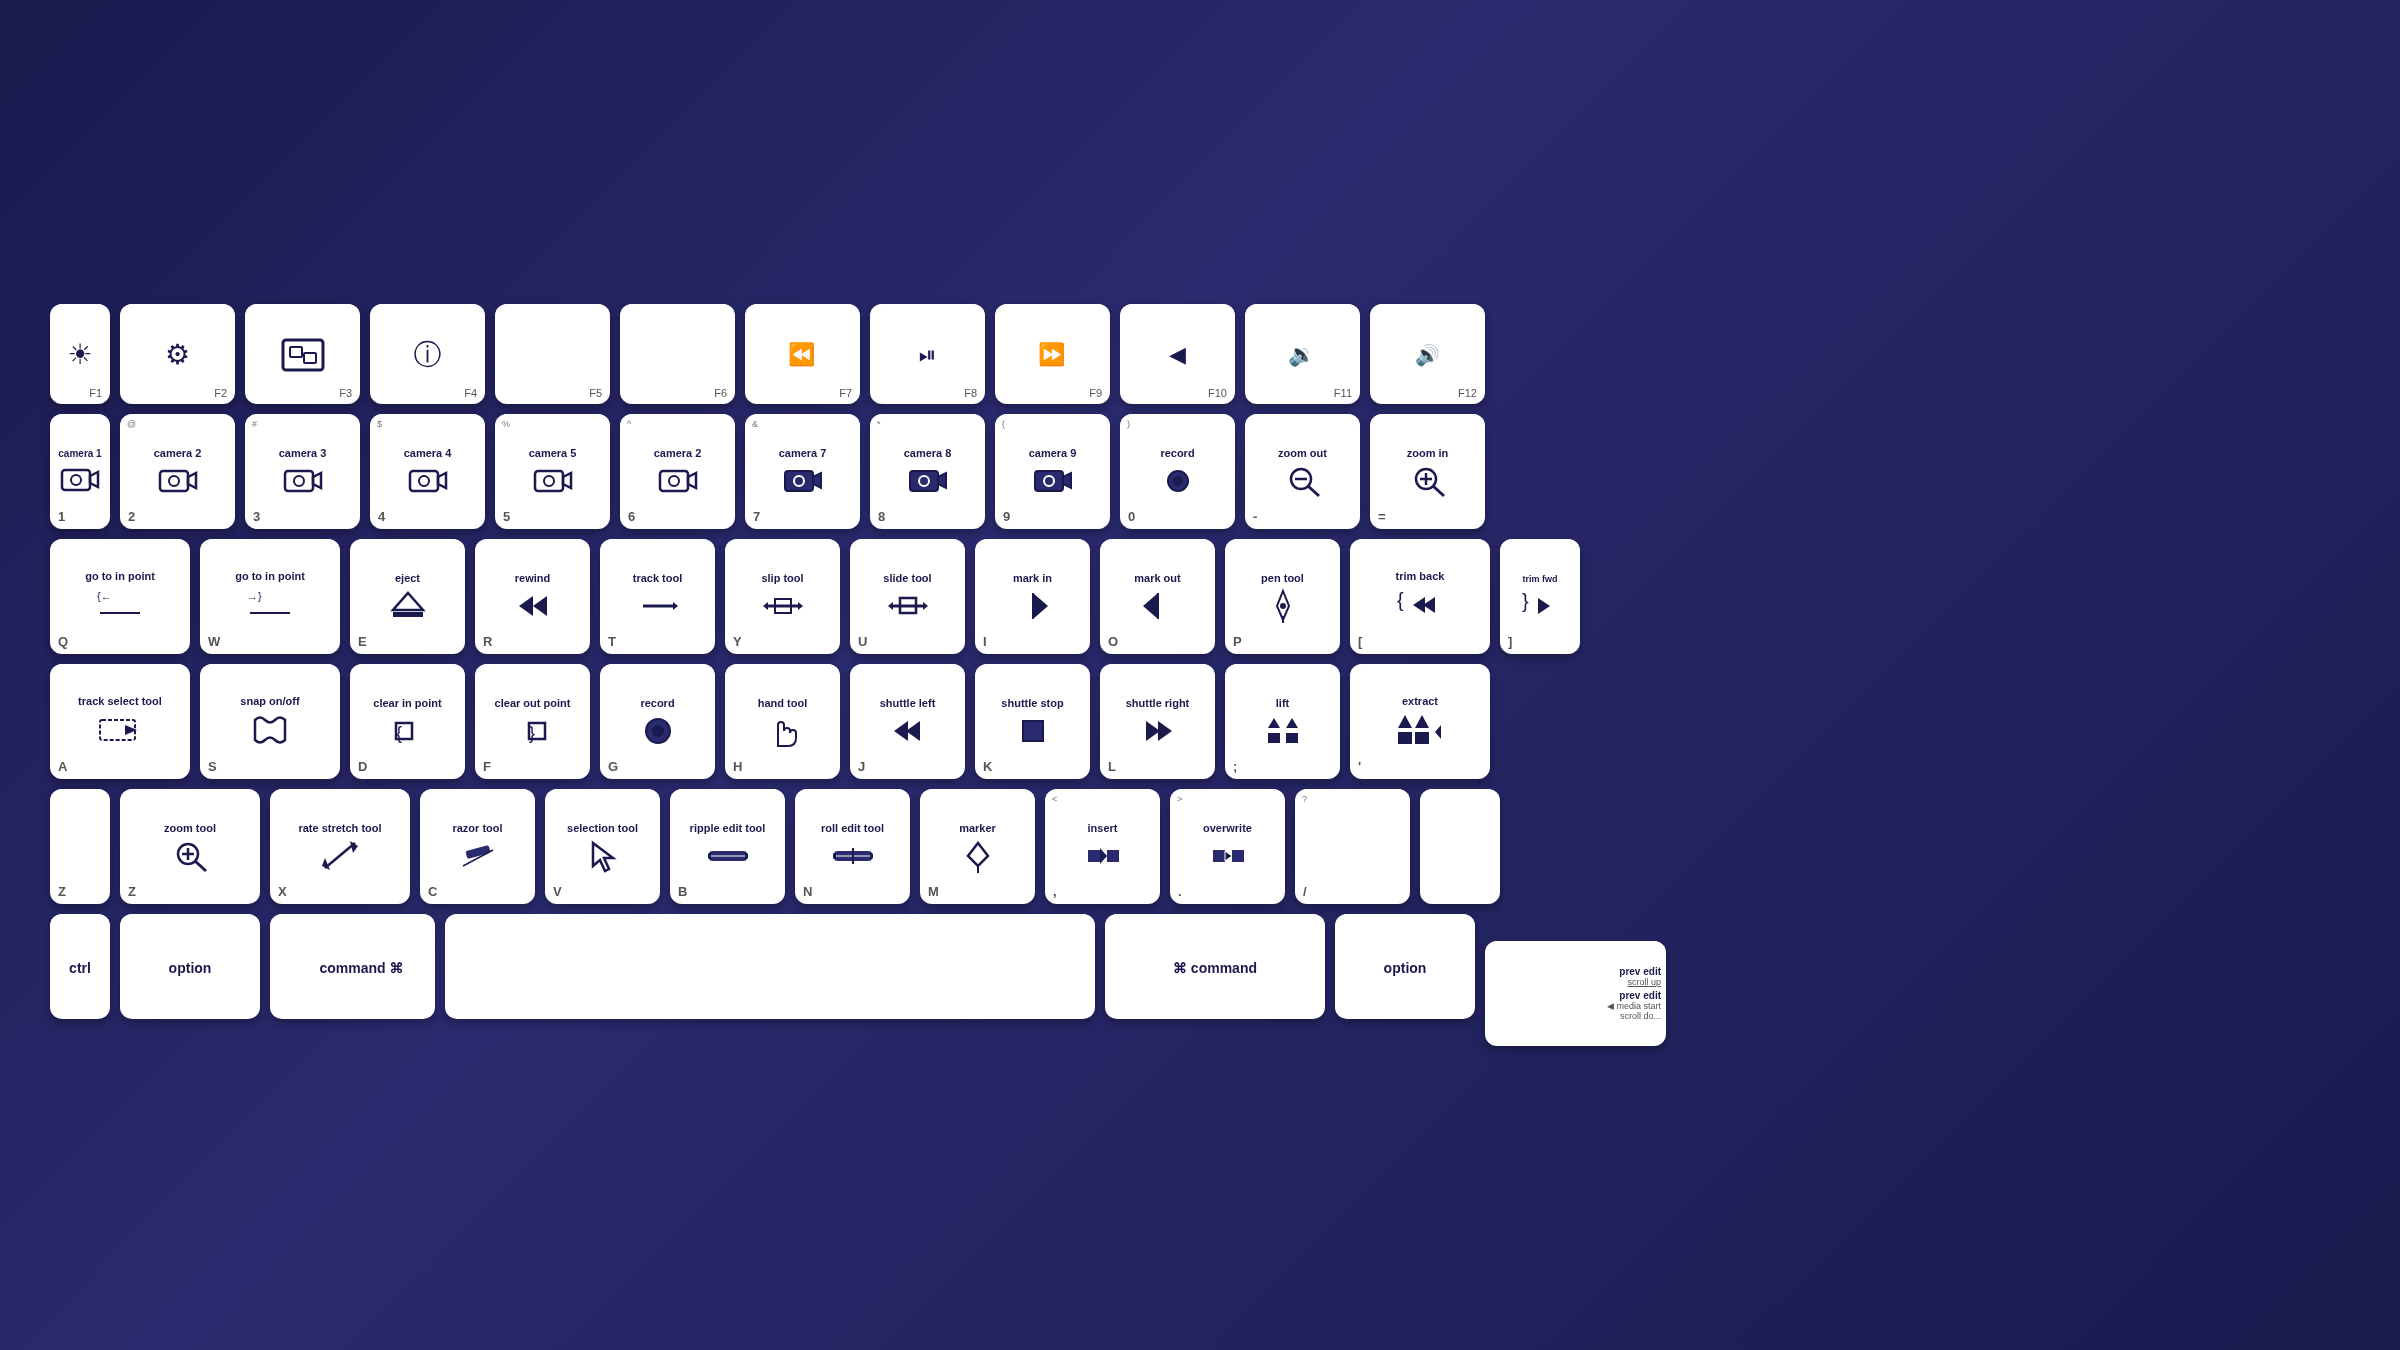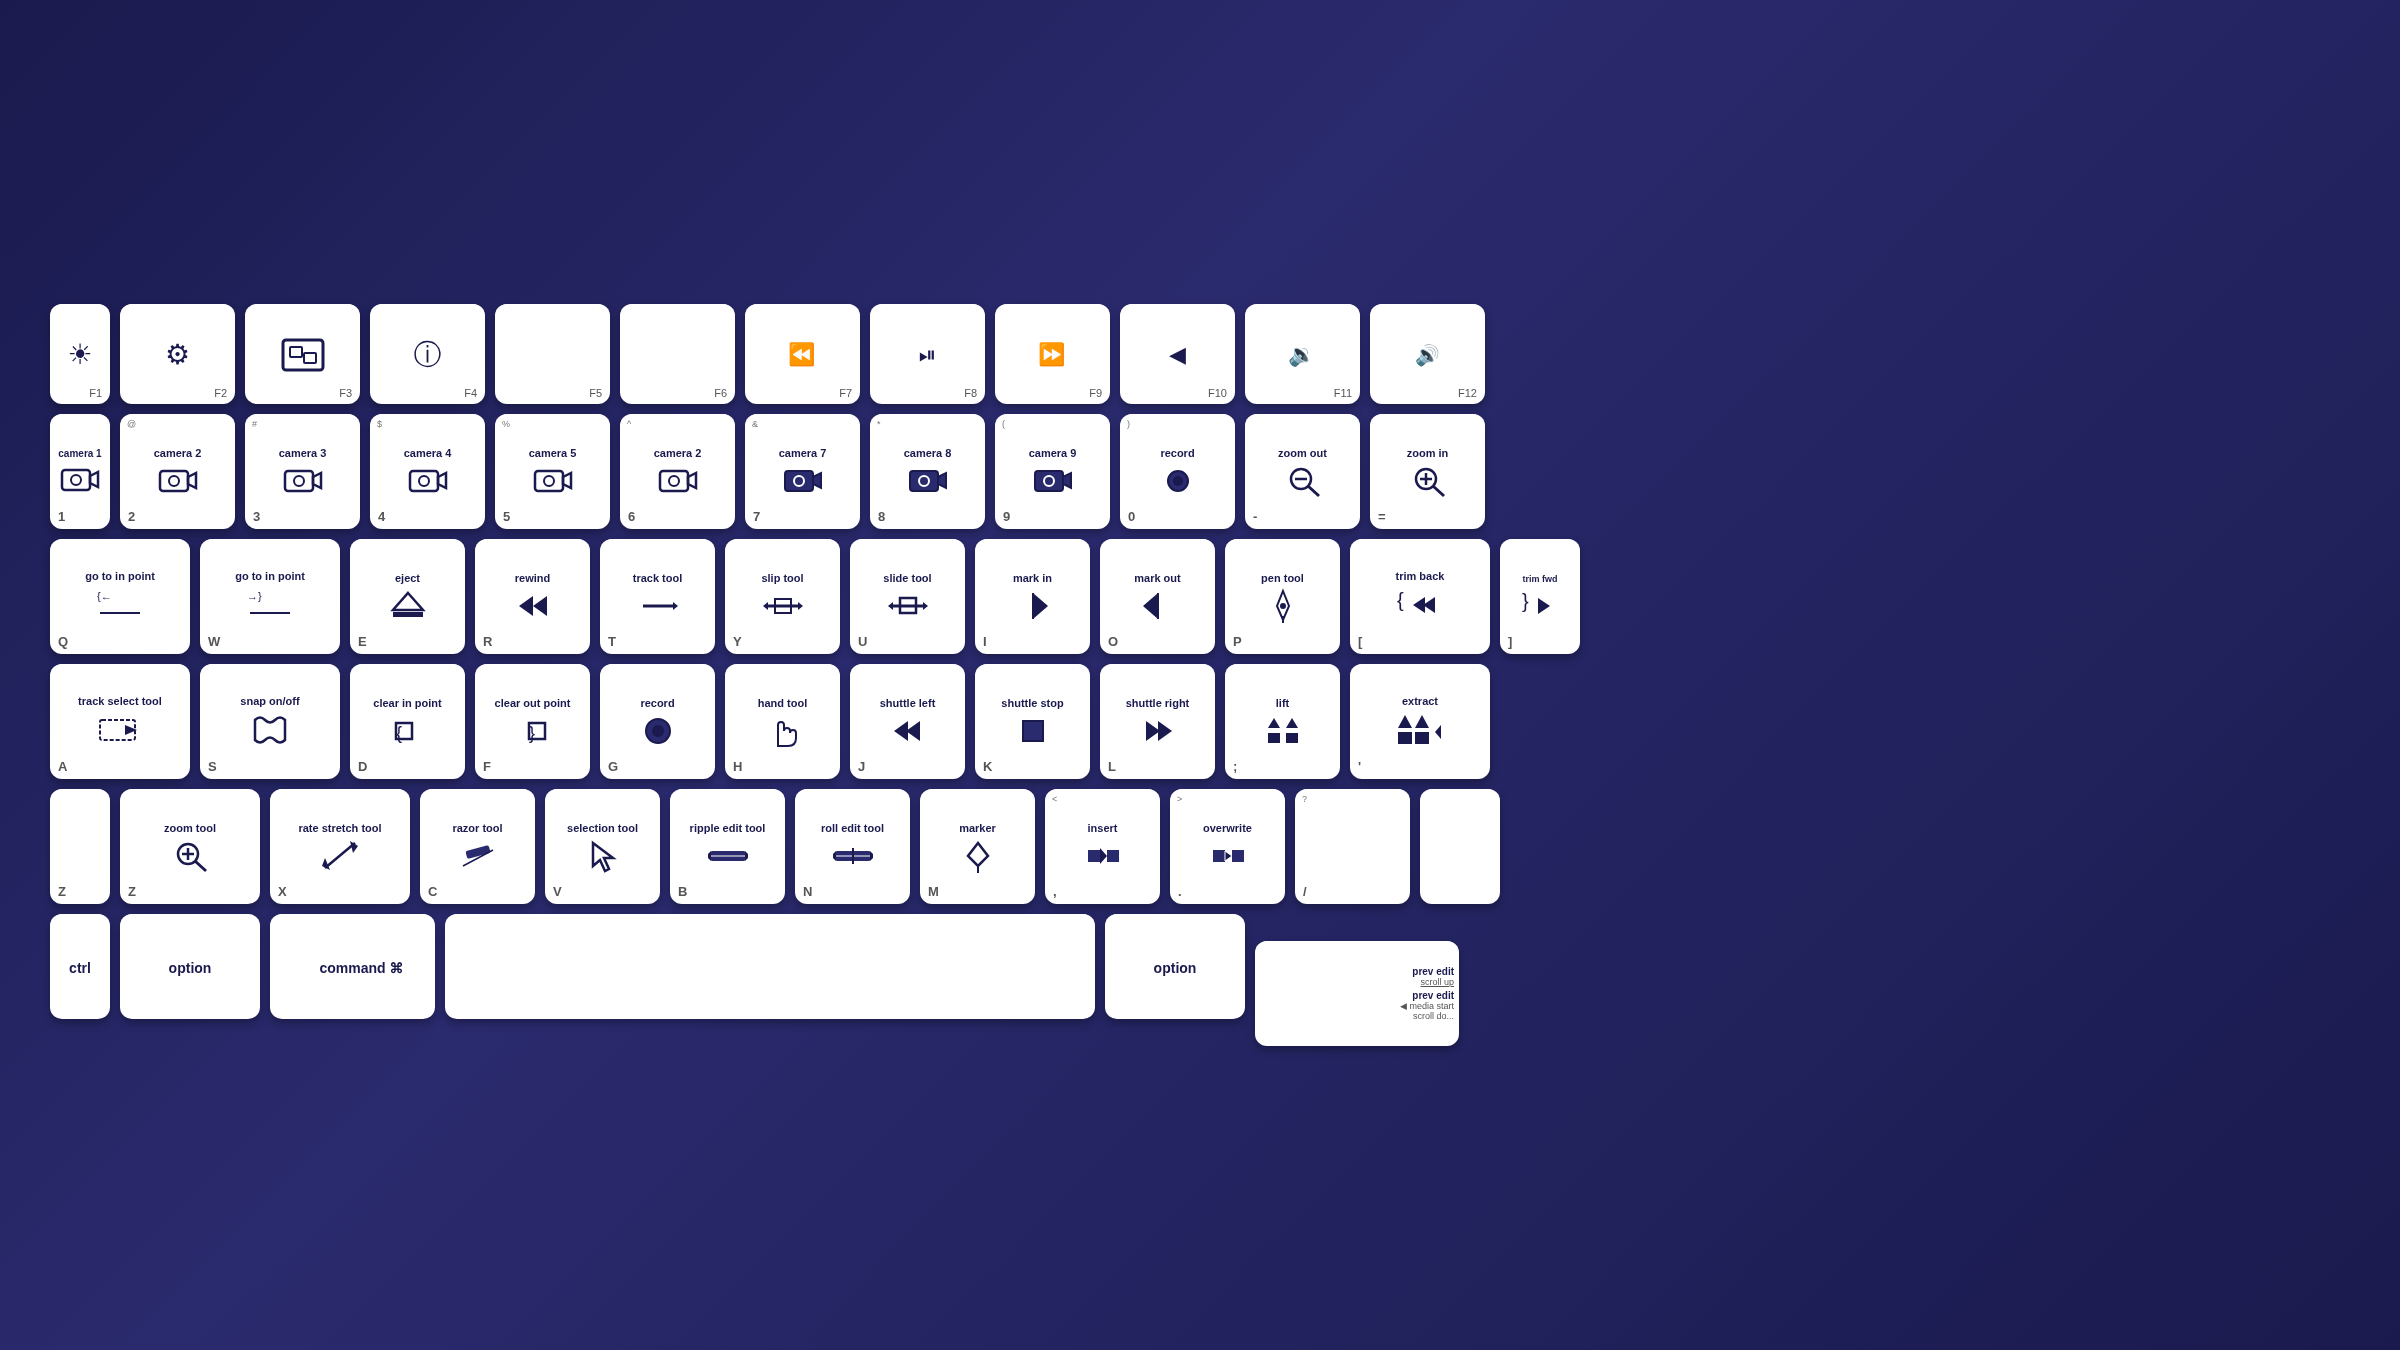--- a/index.html
+++ b/index.html
@@ -572,24 +572,27 @@
       <div class="key-modifier">ctrl</div>
     </div>
     <div class="key w125" style="min-height:105px;">
       <div class="key-modifier">option</div>
     </div>
     <div class="key w15" style="min-height:105px;padding-left:22px;">
       <div class="key-modifier">command ⌘</div>
     </div>
     <div class="key w6" style="min-height:105px; width: 650px;">
     </div>
+    <div class="key w2" style="min-height:105px; width:220px;">
+      <div class="key-modifier">⌘ command</div>
+    </div>
     <div class="key w125" style="min-height:105px;">
       <div class="key-modifier">option</div>
     </div>
-    <div class="key" style="min-height:105px; width: 204px; padding:5px;margin-top:27px;">
+    <div class="key" style="min-height:105px; width: 181px; padding:5px;margin-top:27px;">
       <div style="font-size:10px; color:#1a1a4e; font-weight:bold; text-align:right; width:100%;">prev edit</div>
       <div style="font-size:9px; color:#555; text-align:right; width:100%;text-decoration:underline;">scroll up</div>
       <div style="font-size:10px; color:#1a1a4e; font-weight:bold; text-align:right; width:100%; margin-top:3px;">prev edit</div>
       <div style="font-size:9px; color:#555; text-align:right; width:100%;">◀ media start</div>
       <div style="font-size:9px; color:#555; text-align:right; width:100%;">scroll do...</div>
     </div>
   </div>
 
 </div>
 

